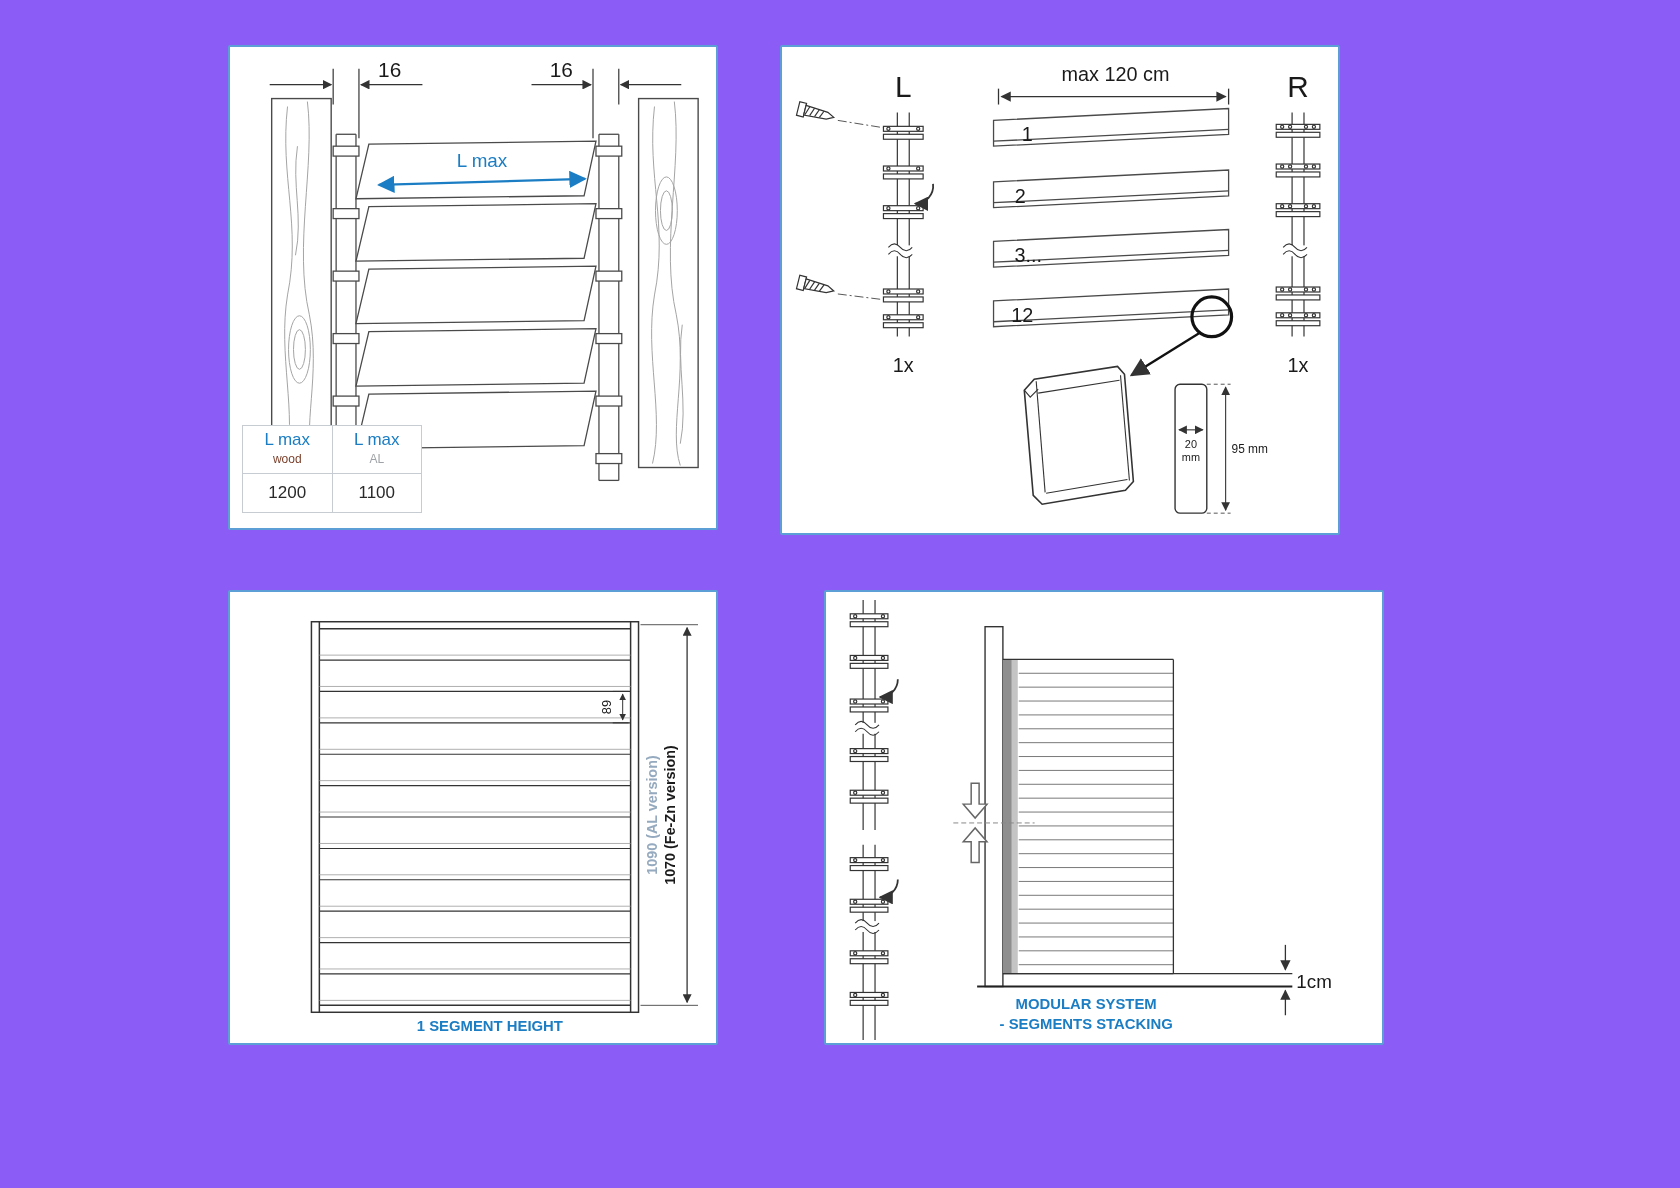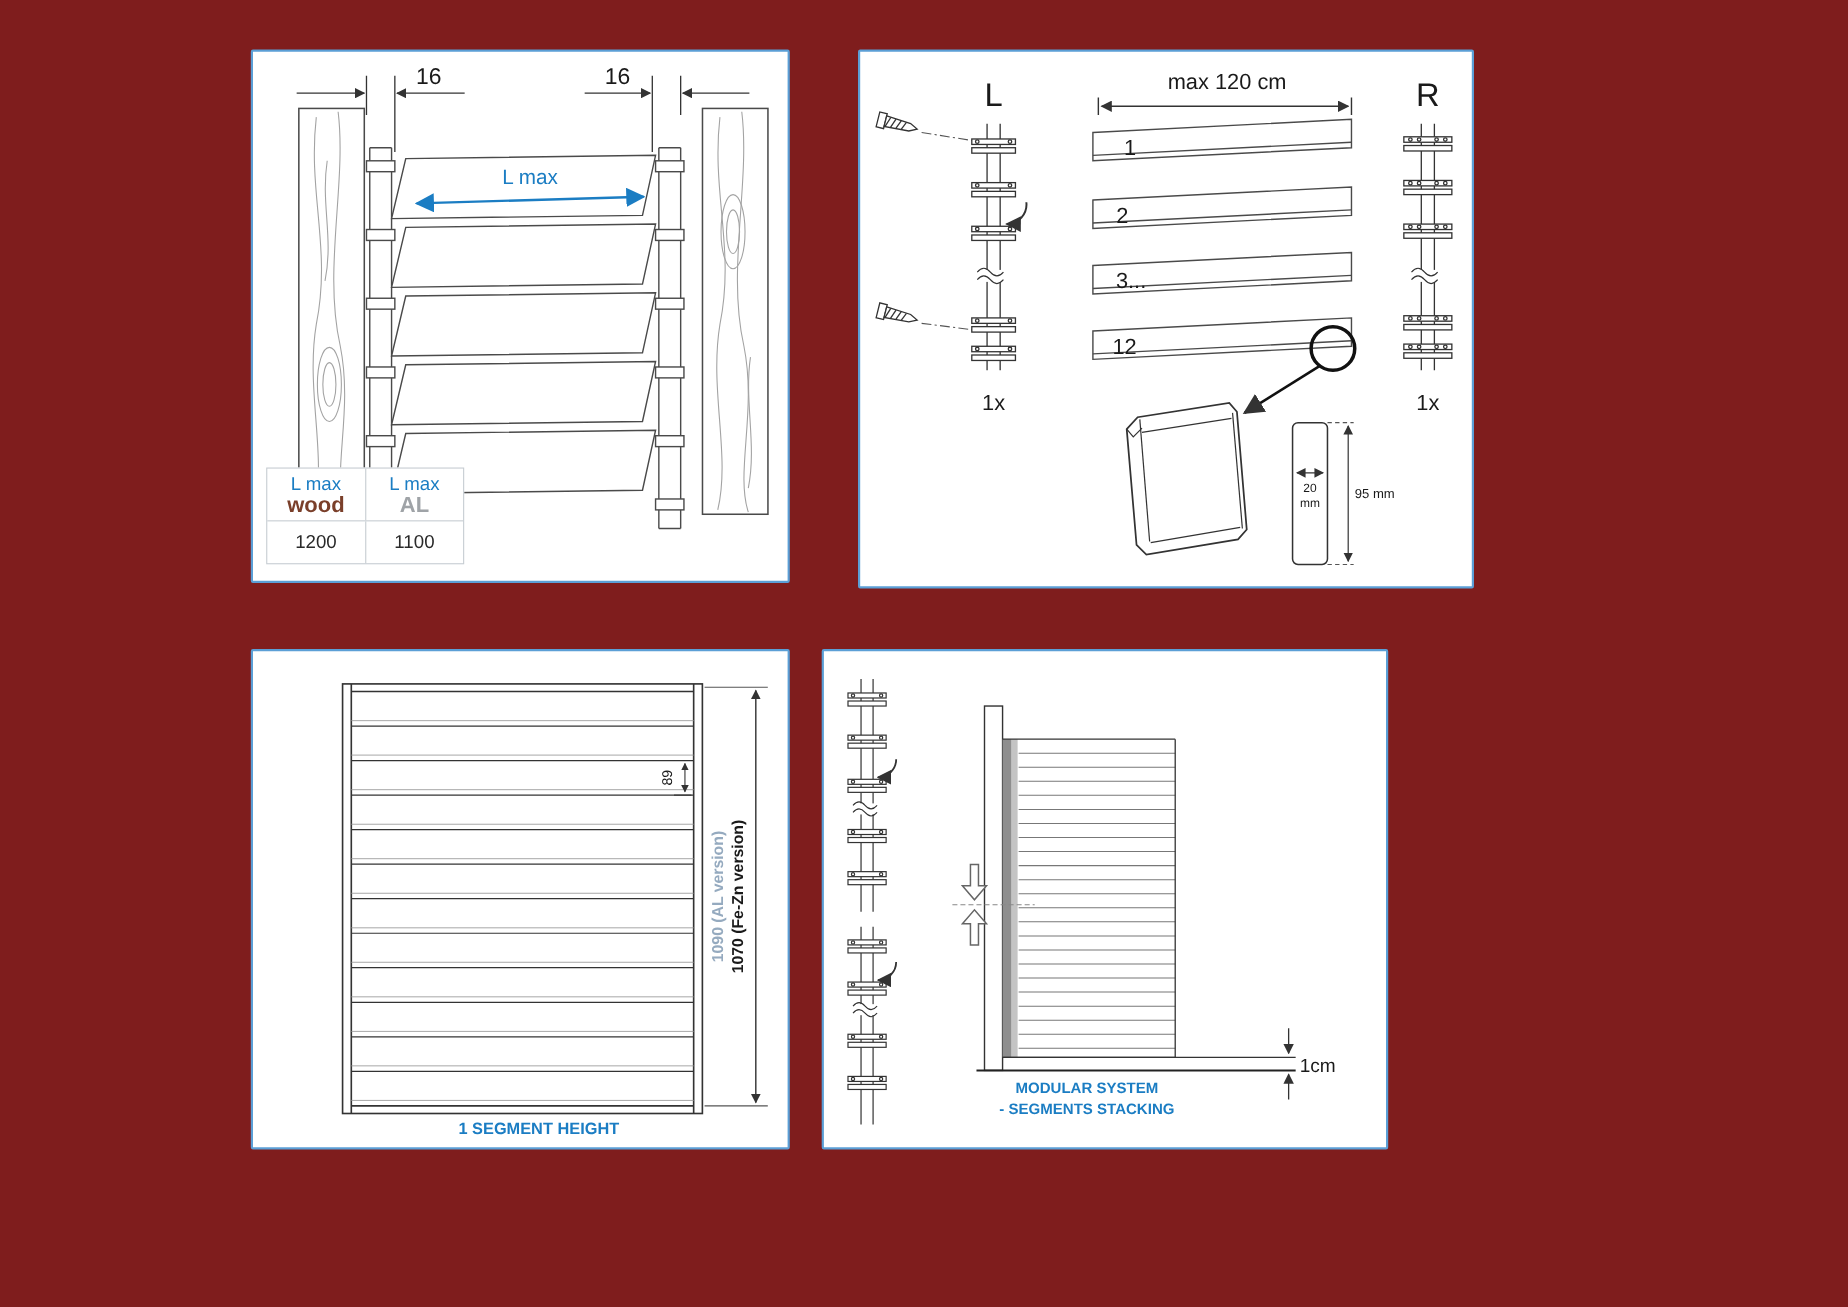--- a/index.html
+++ b/index.html
@@ -1,34 +1,34 @@
 <!DOCTYPE html>
 <html><head>
 <meta charset="utf-8">
 <style>
   html,body{margin:0;padding:0;background:#ffffff;}
-  .page{position:relative;width:1680px;height:1188px;background:#7f1d1d;font-family:"Liberation Sans",sans-serif;overflow:hidden;}
+  .page{position:relative;width:1680px;height:1188px;background:#8b5cf6;font-family:"Liberation Sans",sans-serif;overflow:hidden;}
   .panel{position:absolute;border:2px solid #5b9fd6;border-radius:2px;background:#fff;box-sizing:border-box;}
   .panel svg{display:block;width:100%;height:100%;}
   #panel1{left:228px;top:45px;width:490px;height:485px;}
   #panel2{left:780px;top:45px;width:560px;height:490px;}
   #panel3{left:228px;top:590px;width:490px;height:455px;}
-  #panel4{left:747px;top:590px;width:515px;height:455px;}
+  #panel4{left:824px;top:590px;width:560px;height:455px;}
   svg text{font-family:"Liberation Sans",sans-serif;}
   .tk{fill:#1a1a1a;}
   .tblue{fill:#1b7dc3;}
   .tbg{fill:#95aabf;}
   
   .lmax-table{position:absolute;left:12px;top:378px;width:178px;background:#fff;border:1px solid #c6ccd2;}
   .lt-row{display:flex;}
   .lt-row + .lt-row{border-top:1px solid #c6ccd2;}
   .lt-cell{flex:1;display:flex;flex-direction:column;align-items:center;justify-content:center;padding:4px 0;}
   .lt-cell + .lt-cell{border-left:1px solid #c6ccd2;}
   .lt-main{color:#1b7dc3;font-size:17px;line-height:20px;}
-  .lt-sub{font-size:20px;line-height:19px;font-weight:bold;}
+  .lt-sub{font-size:12px;line-height:19px;}
   .lt-sub.wood{color:#7a3f2a;}
   .lt-sub.al{color:#9fa3a7;}
   .lt-val{font-size:17px;color:#2a2a2a;padding:9px 0;text-align:center;}
 </style>
 </head>
 <body>
 
 <div class="page">
 
   <div class="panel" id="panel1">

